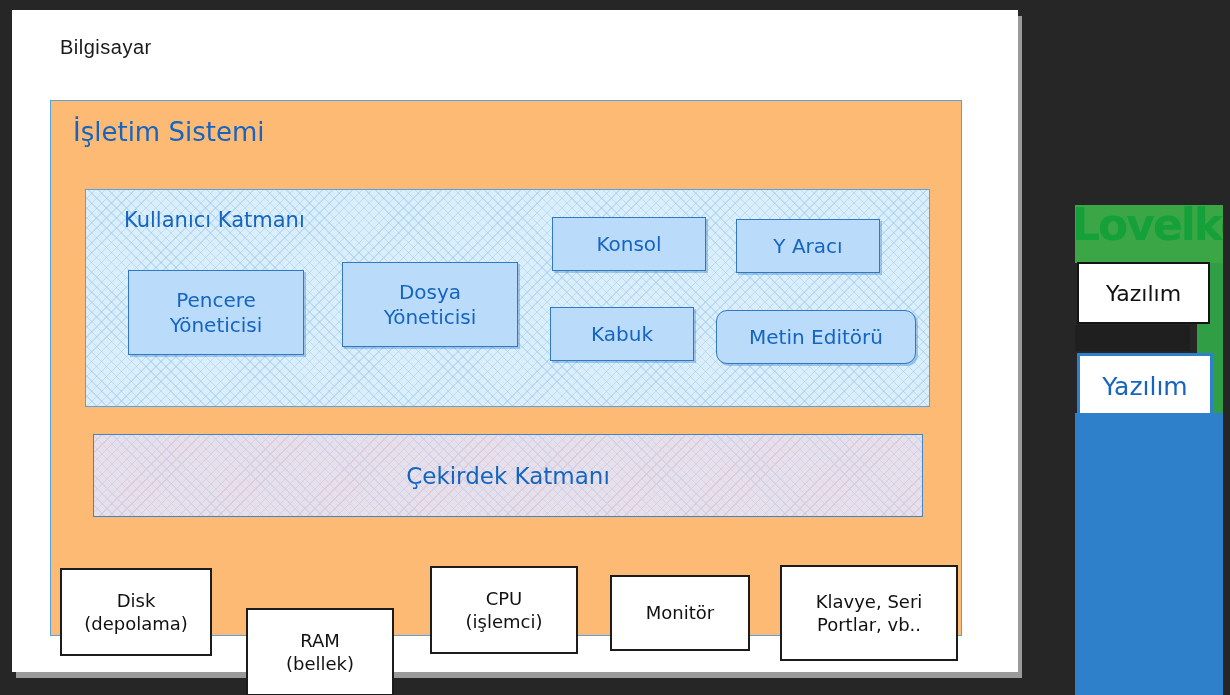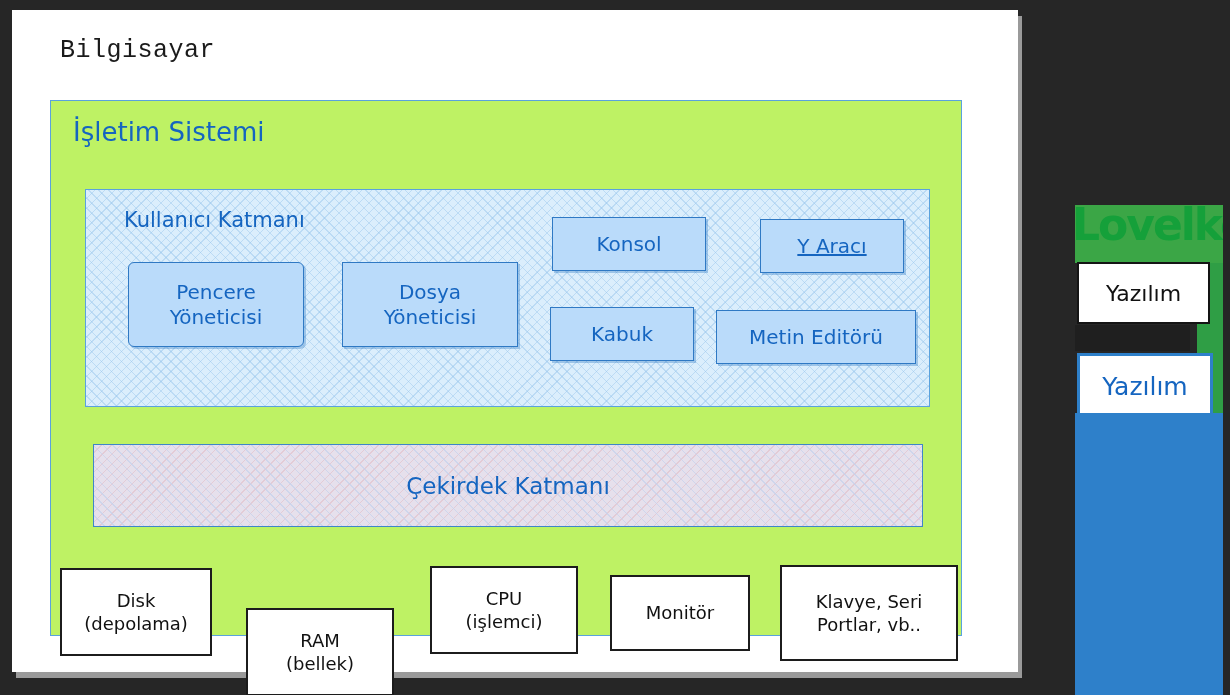--- a/index.html
+++ b/index.html
@@ -24,34 +24,34 @@
     height: 662px;
     background: #ffffff;
     box-shadow: 4px 6px 0 0 rgba(160,160,160,0.95);
   }
 
   
   #page-title {
     position: absolute;
     left: 48px;
     top: 26px;
-    font-size: 25px;
+    font-size: 20px;
     color: #1a1a1a;
-    font-family: Liberation Mono, monospace;
+    font-family: Liberation Sans, sans-serif;
     letter-spacing: 0.5px;
   }
 
   
   #os-box {
     position: absolute;
     left: 38px;
     top: 90px;
     width: 912px;
     height: 536px;
-    background: #bef264;
+    background: #fdba74;
     border: 1.5px solid #5aa2dd;
     box-sizing: border-box;
     padding-left: 20px;
   }
   #os-label {
     position: absolute;
     left: 22px;
     top: 16px;
     font-size: 26px;
     color: #1565c0;
@@ -92,21 +92,21 @@
     text-align: center;
     font-size: 20px;
     line-height: 1.22;
     box-shadow: 2px 2px 0 0 rgba(47,121,196,0.35);
   }
 
   
   #kernel-layer {
     position: absolute;
     left: 42px;
-    top: 343px;
+    top: 333px;
     width: 830px;
     height: 83px;
     box-sizing: border-box;
     border: 1.6px solid #3f86c8;
     background-color: #e6e0ec;
     background-image:
       repeating-linear-gradient(45deg, rgba(198,210,236,0.75) 0 1px, transparent 1px 7px),
       repeating-linear-gradient(-45deg, rgba(226,196,206,0.75) 0 1px, transparent 1px 7px);
     display: flex;
     align-items: center;
@@ -225,31 +225,31 @@
   <div id="page-title" class="handwritten">Bilgisayar</div>
 
   <div id="os-box">
 
     <div id="os-label" class="handwritten">İşletim Sistemi</div>
 
     <div id="user-layer">
 
       <div id="user-layer-label" class="handwritten">Kullanıcı Katmanı</div>
 
-      <div class="ubox handwritten" style="left:42px; top:72px; width:176px; height:85px;border-radius:6px;">Pencere<br>Yöneticisi</div>
+      <div class="ubox handwritten" style="left:42px; top:80px; width:176px; height:85px;">Pencere<br>Yöneticisi</div>
 
       <div class="ubox handwritten" style="left:256px; top:72px; width:176px; height:85px;">Dosya<br>Yöneticisi</div>
 
       <div class="ubox handwritten" style="left:466px; top:27px; width:154px; height:54px;">Konsol</div>
 
-      <div class="ubox handwritten" style="left:674px; top:29px; width:144px; height:54px;text-decoration:underline;">Y Aracı</div>
+      <div class="ubox handwritten" style="left:650px; top:29px; width:144px; height:54px;">Y Aracı</div>
 
       <div class="ubox handwritten" style="left:464px; top:117px; width:144px; height:54px;">Kabuk</div>
 
-      <div class="ubox handwritten" style="left:630px; top:120px; width:200px; height:54px;">Metin Editörü</div>
+      <div class="ubox handwritten" style="left:630px; top:120px; width:200px; height:54px;border-radius:11px;">Metin Editörü</div>
     </div>
 
     <div id="kernel-layer">
       <span id="kernel-label" class="handwritten">Çekirdek Katmanı</span>
     </div>
   </div>
 
   <div class="hwbox handwritten" style="left:48px; top:558px; width:152px; height:88px;">Disk<br>(depolama)</div>
 
   <div class="hwbox handwritten" style="left:234px; top:558px; width:148px; height:88px;margin-top:40px;">RAM<br>(bellek)</div>

